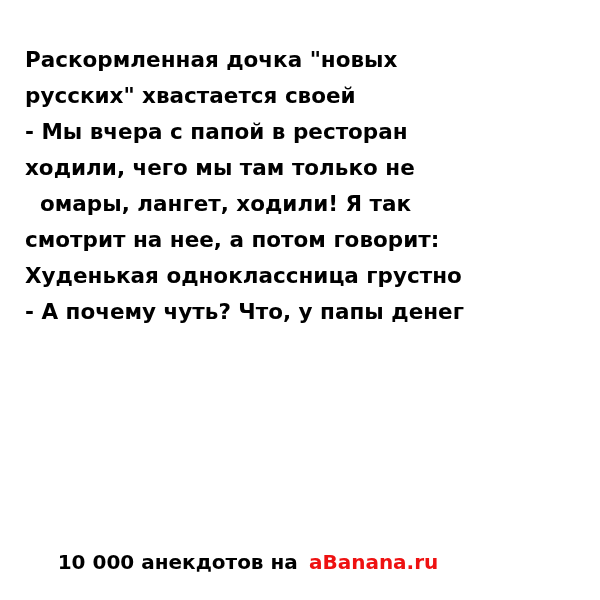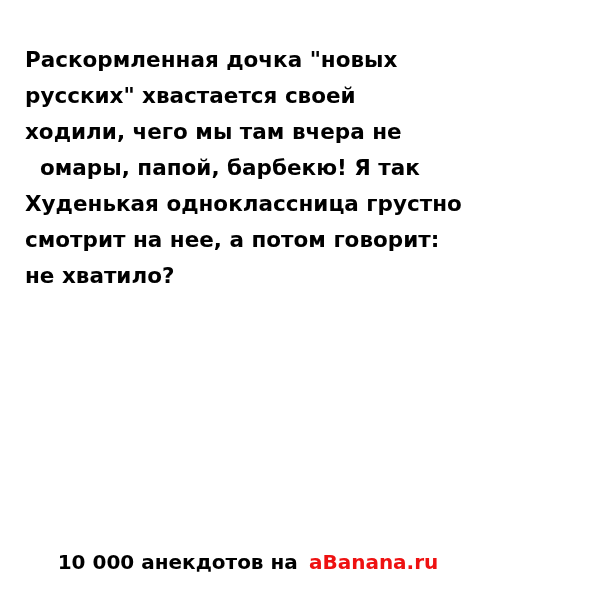--- a/index.html
+++ b/index.html
@@ -54,25 +54,26 @@
   }
 </style>
 </head>
 <body>
 
 <div class="page">
 
   <div class="joke-body">
     <div class="joke-line">Раскормленная дочка "новых</div>
     <div class="joke-line">русских" хвастается своей</div>
-    <div class="joke-line">ходили, чего мы там вчера не</div>
-    <div class="joke-line">  омары, папой, барбекю! Я так</div>
+    <div class="joke-line">- Мы вчера с папой в ресторан</div>
+    <div class="joke-line">ходили, чего мы там только не</div>
+    <div class="joke-line">  омары, лангет, ходили! Я так</div>
+    <div class="joke-line">смотрит на нее, а потом говорит:</div>
     <div class="joke-line">Худенькая одноклассница грустно</div>
-    <div class="joke-line">смотрит на нее, а потом говорит:</div>
-    <div class="joke-line">не хватило?</div>
+    <div class="joke-line">- А почему чуть? Что, у папы денег</div>
   </div>
 
   <div class="footer">
     <span class="footer-text">10 000 анекдотов на</span>
     <span class="brand">aBanana.ru</span>
   </div>
 
 </div>
 
 </body></html>

